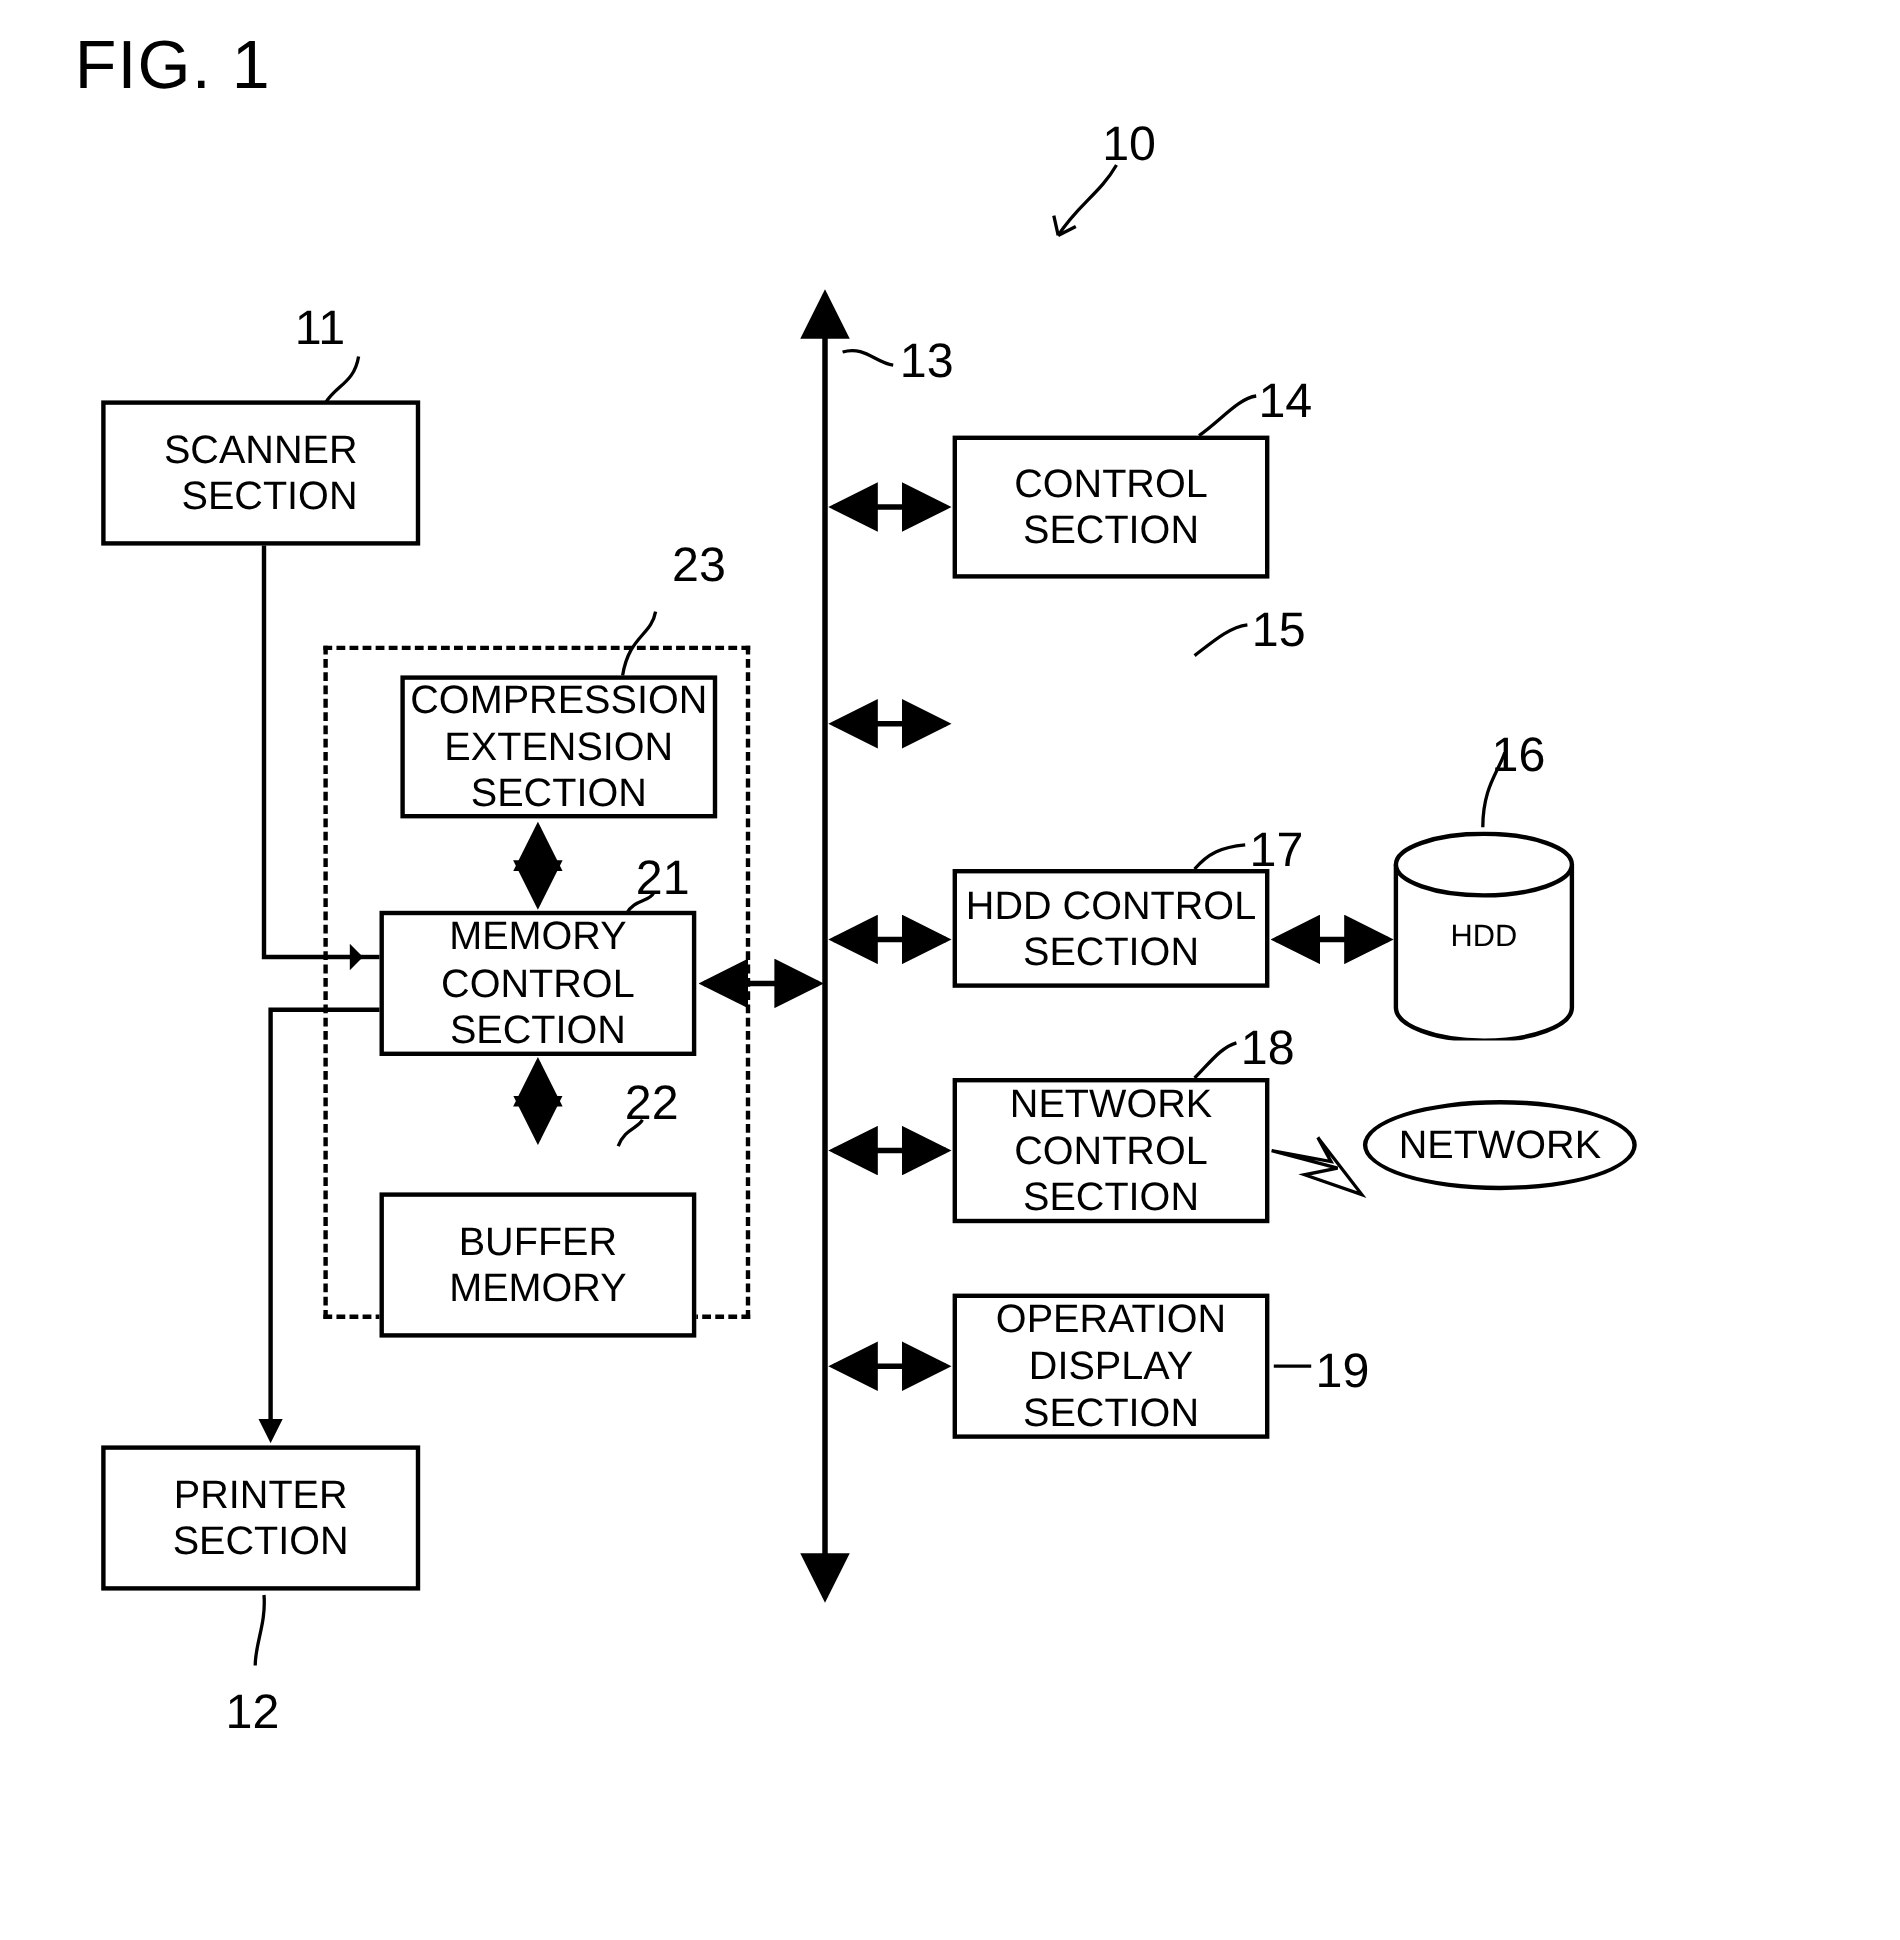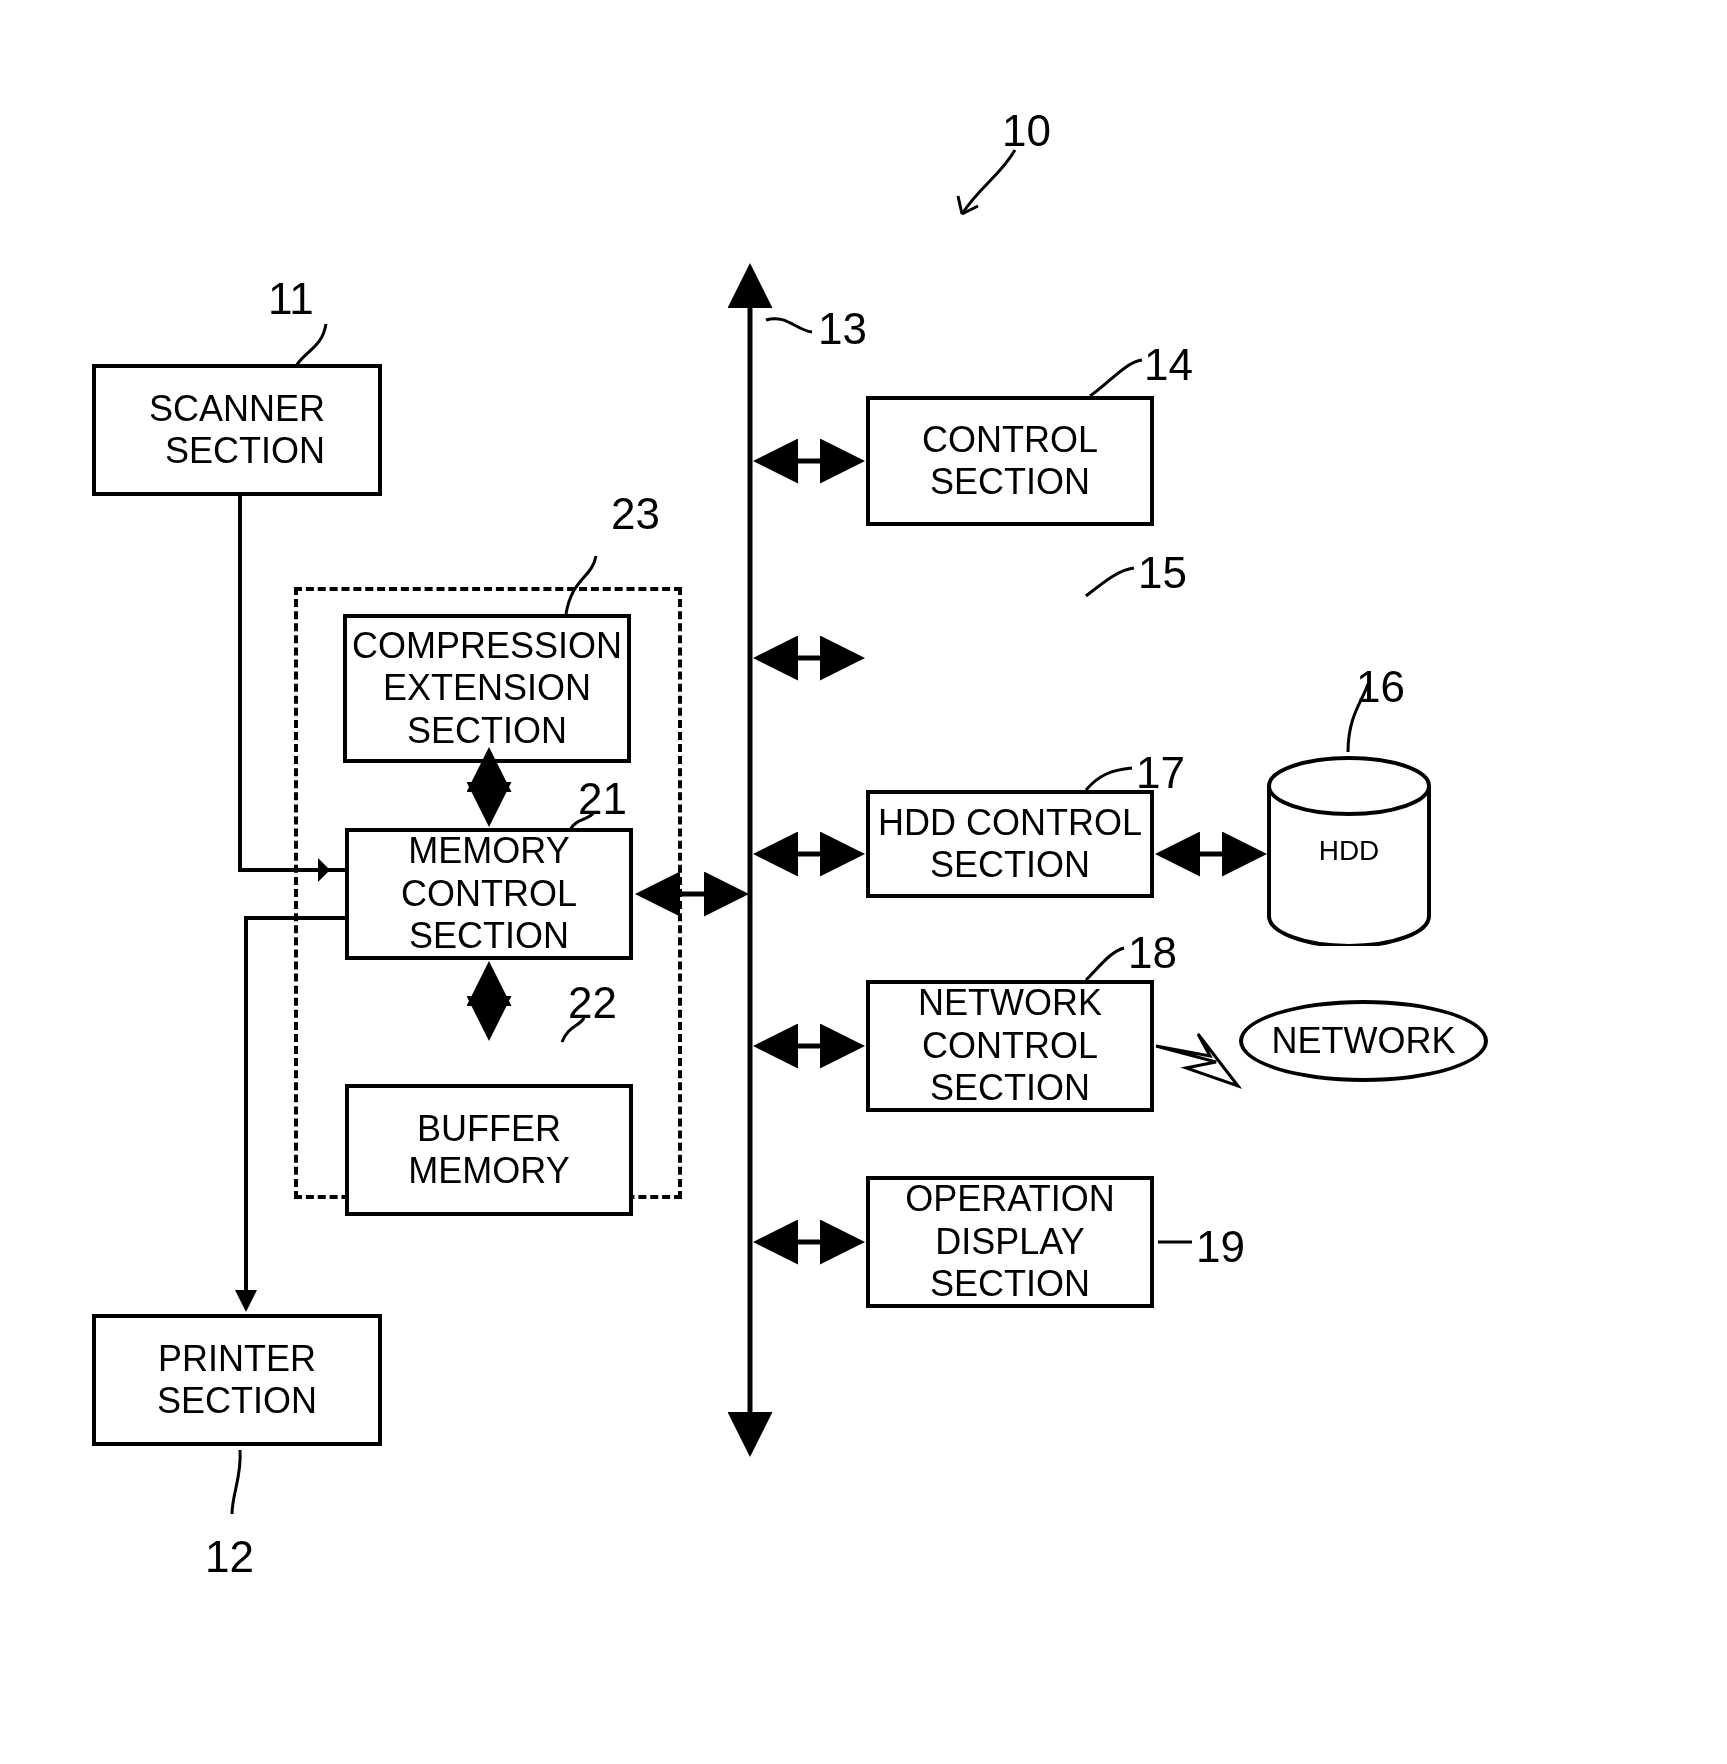--- a/index.html
+++ b/index.html
@@ -72,20 +72,21 @@
     width: 1727px;
     height: 1764px;
     pointer-events: none;
   }
 </style>
 </head>
 <body>
 
 <div id="canvas">
 
+  <div class="fig-title">FIG. 1</div>
 
   <div class="ref" style="left:1002px; top:106px;">10</div>
   <div class="ref" style="left:268px; top:274px;">11</div>
   <div class="ref" style="left:205px; top:1532px;">12</div>
   <div class="ref" style="left:818px; top:304px;">13</div>
   <div class="ref" style="left:1144px; top:340px;">14</div>
   <div class="ref" style="left:1138px; top:548px;">15</div>
   <div class="ref" style="left:1356px; top:662px;">16</div>
   <div class="ref" style="left:1136px; top:748px;">17</div>
   <div class="ref" style="left:1128px; top:928px;">18</div>
@@ -103,21 +104,21 @@
     </div>
   </div>
 
   <div class="box" style="left:92px; top:1314px; width:290px; height:132px;align-items:center;">
     <div>
       <span>PRINTER</span>
       <span>SECTION</span>
     </div>
   </div>
 
-  <div class="box" style="left:343px; top:614px; width:288px; height:149px;">
+  <div class="box" style="left:364px; top:614px; width:288px; height:130px;">
     <div>
       <span>COMPRESSION</span>
       <span>EXTENSION</span>
       <span>SECTION</span>
     </div>
   </div>
 
   <div class="box" style="left:345px; top:828px; width:288px; height:132px;">
     <div>
       <span>MEMORY</span>

